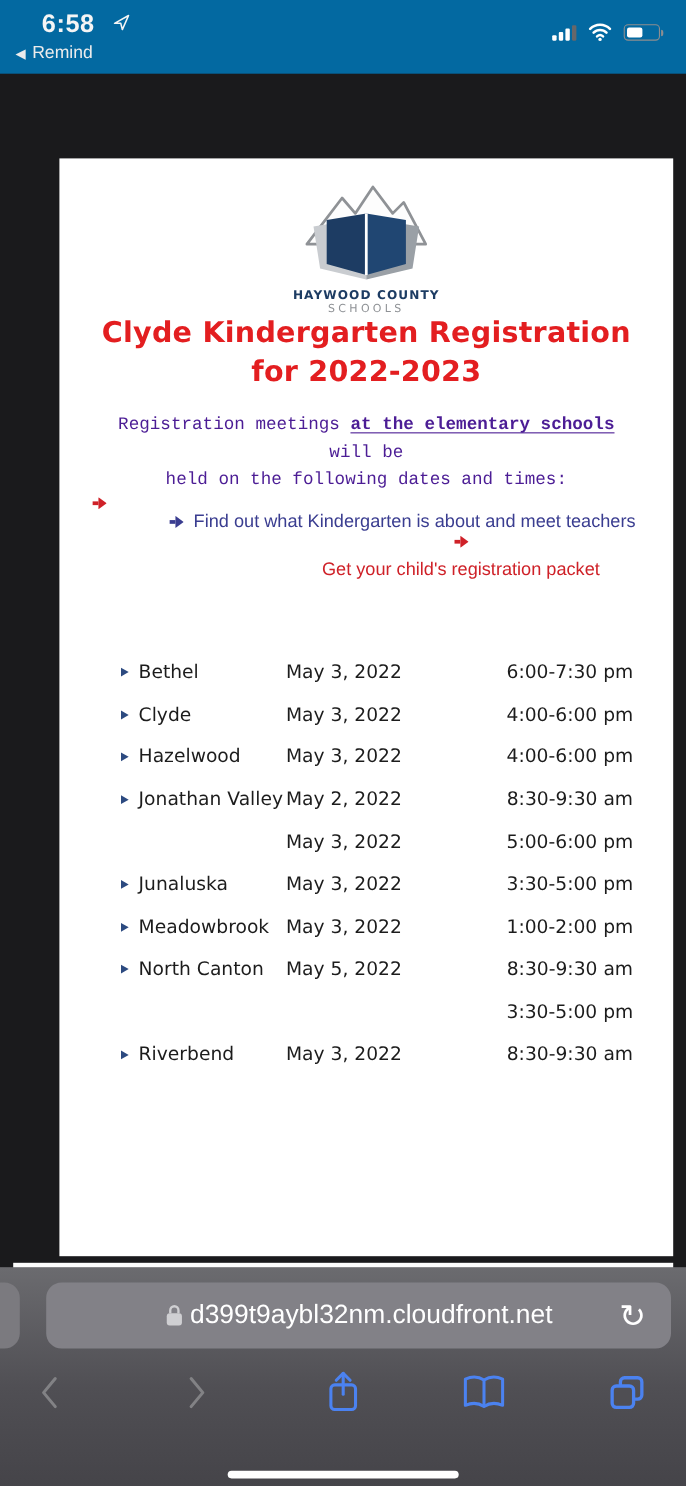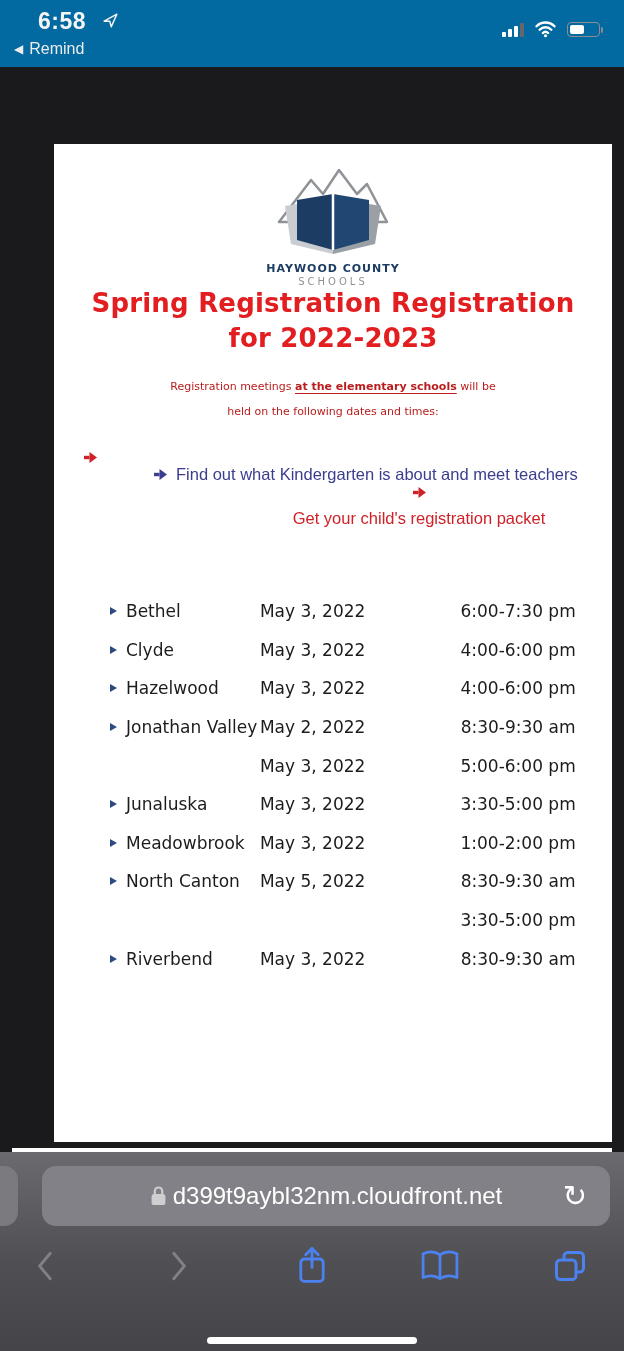--- a/index.html
+++ b/index.html
@@ -36,21 +36,21 @@
   .logo { position:absolute; top:16px; left:0; right:0; text-align:center; }
   .logo-org { font-size:11px; font-weight:bold; color:#1d3c63; letter-spacing:1px; margin-top:2px; }
   .logo-sub { font-size:10px; color:#8f9296; letter-spacing:3px; margin-top:1px; }
 
   .doc-title {
     position:absolute; top:142px; left:0; right:0; text-align:center;
     color:#e31e20; font-weight:bold; font-size:26px; line-height:35px; letter-spacing:0.2px;
   }
   .doc-intro {
     position:absolute; top:230px; left:40px; right:40px; text-align:center;
-    font-size:11px; line-height:25px; color:#b91c1c;
+    font-size:16px; line-height:25px; color:#4c1d95;font-family:Liberation Mono, monospace;
   }
   .doc-intro .u { font-weight:bold; text-decoration:underline; text-underline-offset:3px; }
 
   .bullets { position:absolute; top:308px; left:0; right:0; font-family:"Liberation Sans", sans-serif; font-size:16.5px; }
   .bullet-line { display:flex; align-items:center; gap:9px; line-height:23.5px; }
   .arrow-svg { flex:0 0 auto; }
 
   .schedule { position:absolute; top:448px; left:56px; right:18px; font-size:17px; }
   .sched-row { display:flex; align-items:center; height:38.6px; }
   .c-school { width:158px; display:flex; align-items:center; gap:9px; }
@@ -131,21 +131,21 @@
         <path d="M62 38 L110 46 L104 84 L62 94 Z" fill="#9aa0a6"></path>
         <path d="M62 34 L26 40 L26 80 L62 90 Z" fill="#1d3c63"></path>
         <path d="M62 34 L98 40 L98 80 L62 90 Z" fill="#204672"></path>
         <path d="M62 34 L62 90" stroke="#fff" stroke-width="2.5"></path>
       </svg>
       <div class="logo-org">HAYWOOD COUNTY</div>
       <div class="logo-sub">SCHOOLS</div>
     </div>
 
     <div class="doc-title">
-      <div>Spring Registration Registration</div>
+      <div>Clyde Kindergarten Registration</div>
       <div>for 2022-2023</div>
     </div>
 
     <div class="doc-intro">
       <span>Registration meetings </span><span class="u">at the elementary schools</span><span> will be</span>
       <div>held on the following dates and times:</div>
     </div>
 
     <div class="bullets" id="bullets">
         <div class="bullet-line" style="margin-left: 30px; color: rgb(207, 33, 40);">

